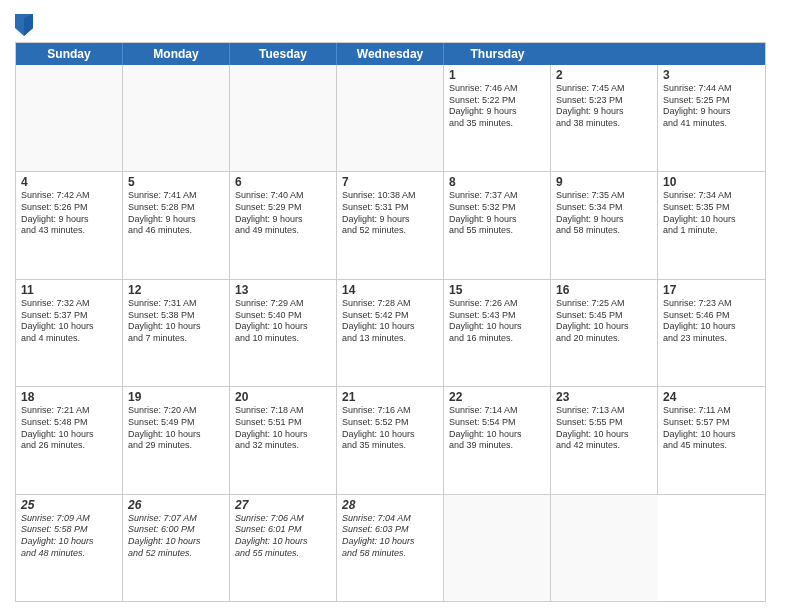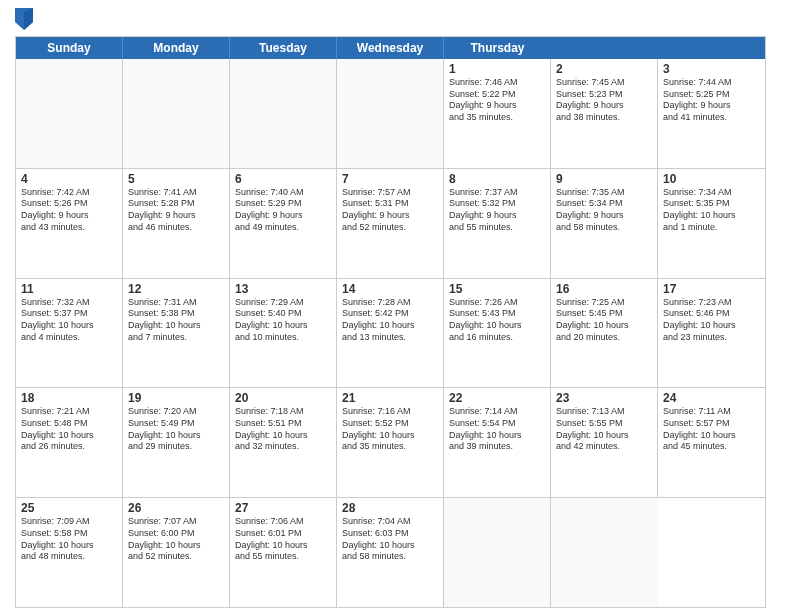--- a/index.html
+++ b/index.html
@@ -6,21 +6,21 @@
     body {
       font-family: Arial, sans-serif;
       background: #fff;
       width: 792px;
       height: 612px;
       overflow: hidden;
     }
     .page {
       width: 781px;
       height: 612px;
-      padding: 4px 15px;
+      padding: 10px 15px;
       display: flex;
       flex-direction: column;
     }
     .header {
       display: flex;
       justify-content: space-between;
       align-items: flex-start;
       margin-bottom: 6px;
     }
     .logo {
@@ -85,21 +85,21 @@
       flex: 1;
       display: flex;
       flex-direction: column;
     }
     .cal-row {
       flex: 1;
       display: grid;
       grid-template-columns: repeat(7, 1fr);
       border-bottom: 1px solid #ccc;
     }
-    .cal-row:last-child { border-bottom: none; }
+    .cal-row:last-child { border-bottom: none; font-style: italic; }
     .cal-cell {
       border-right: 1px solid #ccc;
       padding: 3px 5px;
       font-size: 9.5px;
       color: #333;
       vertical-align: top;
       min-height: 0;
     }
     .cal-cell:last-child { border-right: none; }
     .cal-cell.empty { background: #f9f9f9; }
@@ -190,21 +190,21 @@
           </div>
           <div class="cal-cell">
             <span class="day-num">6</span>
             <span class="cell-line">Sunrise: 7:40 AM</span>
             <span class="cell-line">Sunset: 5:29 PM</span>
             <span class="cell-line">Daylight: 9 hours</span>
             <span class="cell-line">and 49 minutes.</span>
           </div>
           <div class="cal-cell">
             <span class="day-num">7</span>
-            <span class="cell-line">Sunrise: 7:57 AM</span>
+            <span class="cell-line">Sunrise: 10:38 AM</span>
             <span class="cell-line">Sunset: 5:31 PM</span>
             <span class="cell-line">Daylight: 9 hours</span>
             <span class="cell-line">and 52 minutes.</span>
           </div>
           <div class="cal-cell">
             <span class="day-num">8</span>
             <span class="cell-line">Sunrise: 7:37 AM</span>
             <span class="cell-line">Sunset: 5:32 PM</span>
             <span class="cell-line">Daylight: 9 hours</span>
             <span class="cell-line">and 55 minutes.</span>

